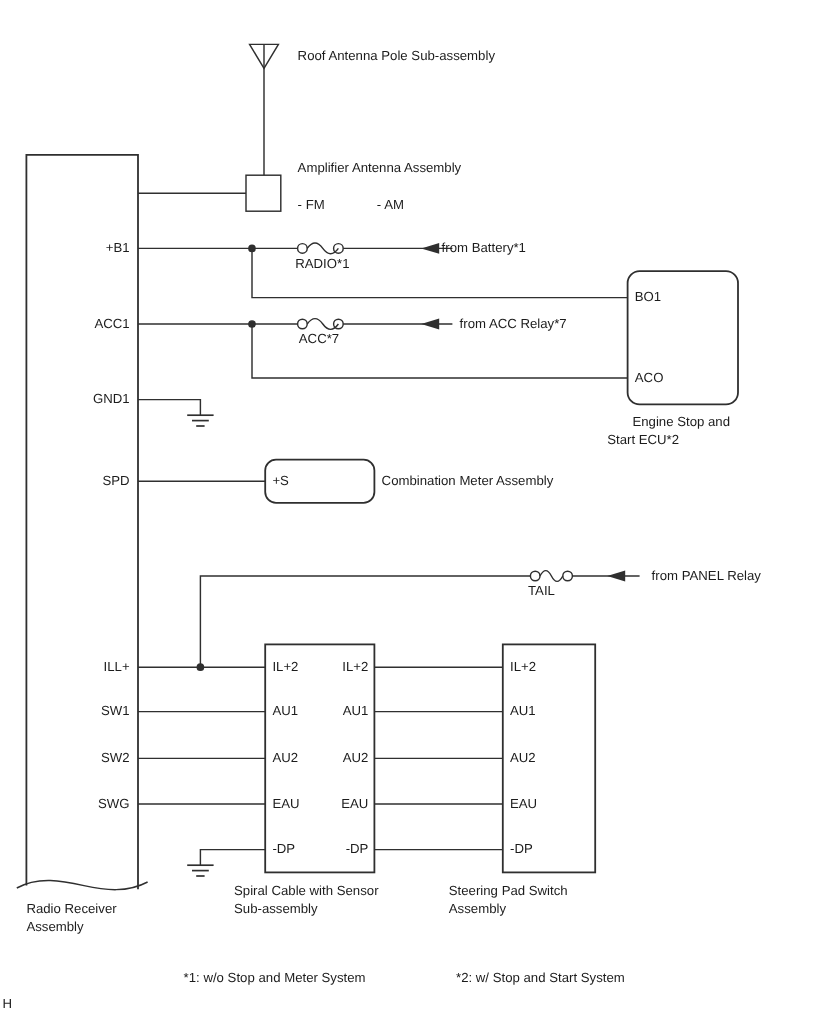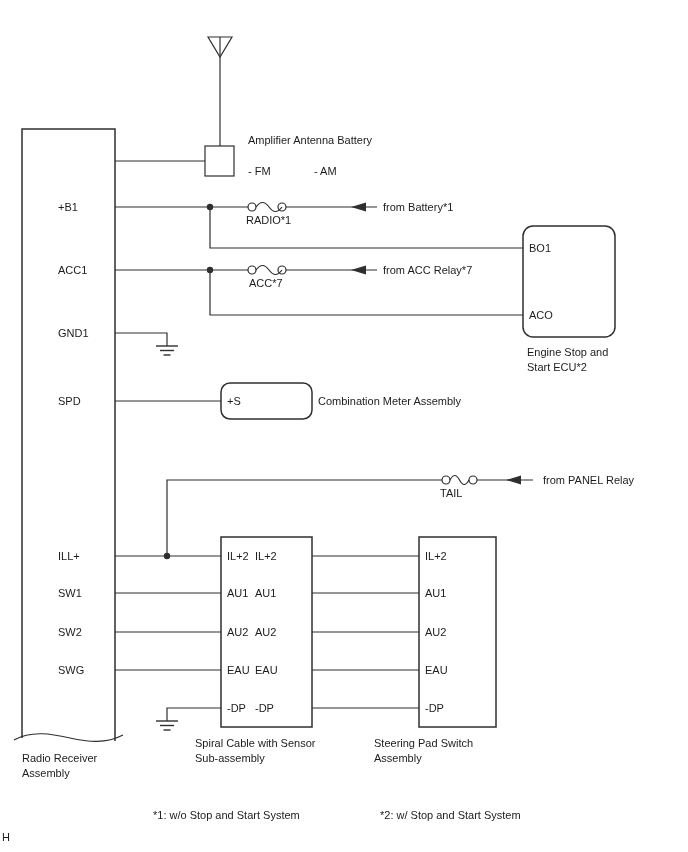--- a/index.html
+++ b/index.html
@@ -1,20 +1,20 @@
 <!DOCTYPE html>
 <html><head>
 <meta charset="utf-8">
 <style>
   html,body{margin:0;padding:0;background:#ffffff;}
   #page{position:relative;width:688px;height:852px;background:#ffffff;overflow:hidden;
         font-family:"Liberation Sans",sans-serif;color:#1c1c1c;}
   #wiring{position:absolute;left:0;top:0;}
   .lbl{position:absolute;font-size:11px;line-height:15px;white-space:nowrap;color:#1c1c1c;}
-  .t-right{}
+  .t-right{text-align:right;}
   .pin{position:absolute;font-size:11px;line-height:14px;white-space:nowrap;}
 </style>
 </head>
 <body>
 
 <div id="page">
 
   <svg id="wiring" width="688" height="852" viewBox="0 0 688 852">
     <g stroke="#2f2f2f" stroke-width="1.2" fill="none">
 
@@ -101,45 +101,46 @@
 
       <path d="M221,708 L167,708 L167,721"></path>
       <g stroke-width="1.4">
         <line x1="156" y1="721" x2="178" y2="721"></line>
         <line x1="160" y1="725.5" x2="174" y2="725.5"></line>
         <line x1="163.5" y1="730" x2="170.5" y2="730"></line>
       </g>
     </g>
   </svg>
 
-  <div class="lbl" style="left:248px;top:133px">Amplifier Antenna Battery</div>
+  <div class="lbl" style="left:248px;top:40px">Roof Antenna Pole Sub-assembly</div>
+  <div class="lbl" style="left:248px;top:133px">Amplifier Antenna Assembly</div>
   <div class="lbl" style="left:248px;top:164px">- FM</div>
   <div class="lbl" style="left:314px;top:164px">- AM</div>
 
   <div class="pin t-right" style="left:58px;width:50px;top:200px">+B1</div>
   <div class="pin t-right" style="left:58px;width:50px;top:263px">ACC1</div>
   <div class="pin t-right" style="left:58px;width:50px;top:326px">GND1</div>
   <div class="pin t-right" style="left:58px;width:50px;top:394px">SPD</div>
   <div class="pin t-right" style="left:58px;width:50px;top:549px">ILL+</div>
   <div class="pin t-right" style="left:58px;width:50px;top:586px">SW1</div>
   <div class="pin t-right" style="left:58px;width:50px;top:625px">SW2</div>
   <div class="pin t-right" style="left:58px;width:50px;top:663px">SWG</div>
 
   <div class="lbl" style="left:246px;top:213px">RADIO*1</div>
   <div class="lbl" style="left:249px;top:276px">ACC*7</div>
   <div class="lbl" style="left:440px;top:486px">TAIL</div>
 
-  <div class="lbl" style="left:383px;top:200px">from Battery*1</div>
+  <div class="lbl" style="left:368px;top:200px">from Battery*1</div>
   <div class="lbl" style="left:383px;top:263px">from ACC Relay*7</div>
   <div class="lbl" style="left:543px;top:473px">from PANEL Relay</div>
 
   <div class="pin" style="left:529px;top:241px">BO1</div>
   <div class="pin" style="left:529px;top:308px">ACO</div>
   <div class="lbl" style="left:527px;top:345px">Engine Stop and</div>
-  <div class="lbl" style="left:527px;top:360px">Start ECU*2</div>
+  <div class="lbl" style="left:506px;top:360px">Start ECU*2</div>
 
   <div class="pin" style="left:227px;top:394px">+S</div>
   <div class="lbl" style="left:318px;top:394px">Combination Meter Assembly</div>
 
   <div class="pin" style="left:227px;top:549px">IL+2</div>
   <div class="pin" style="left:227px;top:586px">AU1</div>
   <div class="pin" style="left:227px;top:625px">AU2</div>
   <div class="pin" style="left:227px;top:663px">EAU</div>
   <div class="pin" style="left:227px;top:701px">-DP</div>
 
@@ -155,17 +156,17 @@
   <div class="pin" style="left:425px;top:663px">EAU</div>
   <div class="pin" style="left:425px;top:701px">-DP</div>
 
   <div class="lbl" style="left:22px;top:751px">Radio Receiver</div>
   <div class="lbl" style="left:22px;top:766px">Assembly</div>
   <div class="lbl" style="left:195px;top:736px">Spiral Cable with Sensor</div>
   <div class="lbl" style="left:195px;top:751px">Sub-assembly</div>
   <div class="lbl" style="left:374px;top:736px">Steering Pad Switch</div>
   <div class="lbl" style="left:374px;top:751px">Assembly</div>
 
-  <div class="lbl" style="left:153px;top:808px">*1: w/o Stop and Start System</div>
+  <div class="lbl" style="left:153px;top:808px">*1: w/o Stop and Meter System</div>
   <div class="lbl" style="left:380px;top:808px">*2: w/ Stop and Start System</div>
   <div class="lbl" style="left:2px;top:830px">H</div>
 
 </div>
 
 </body></html>

